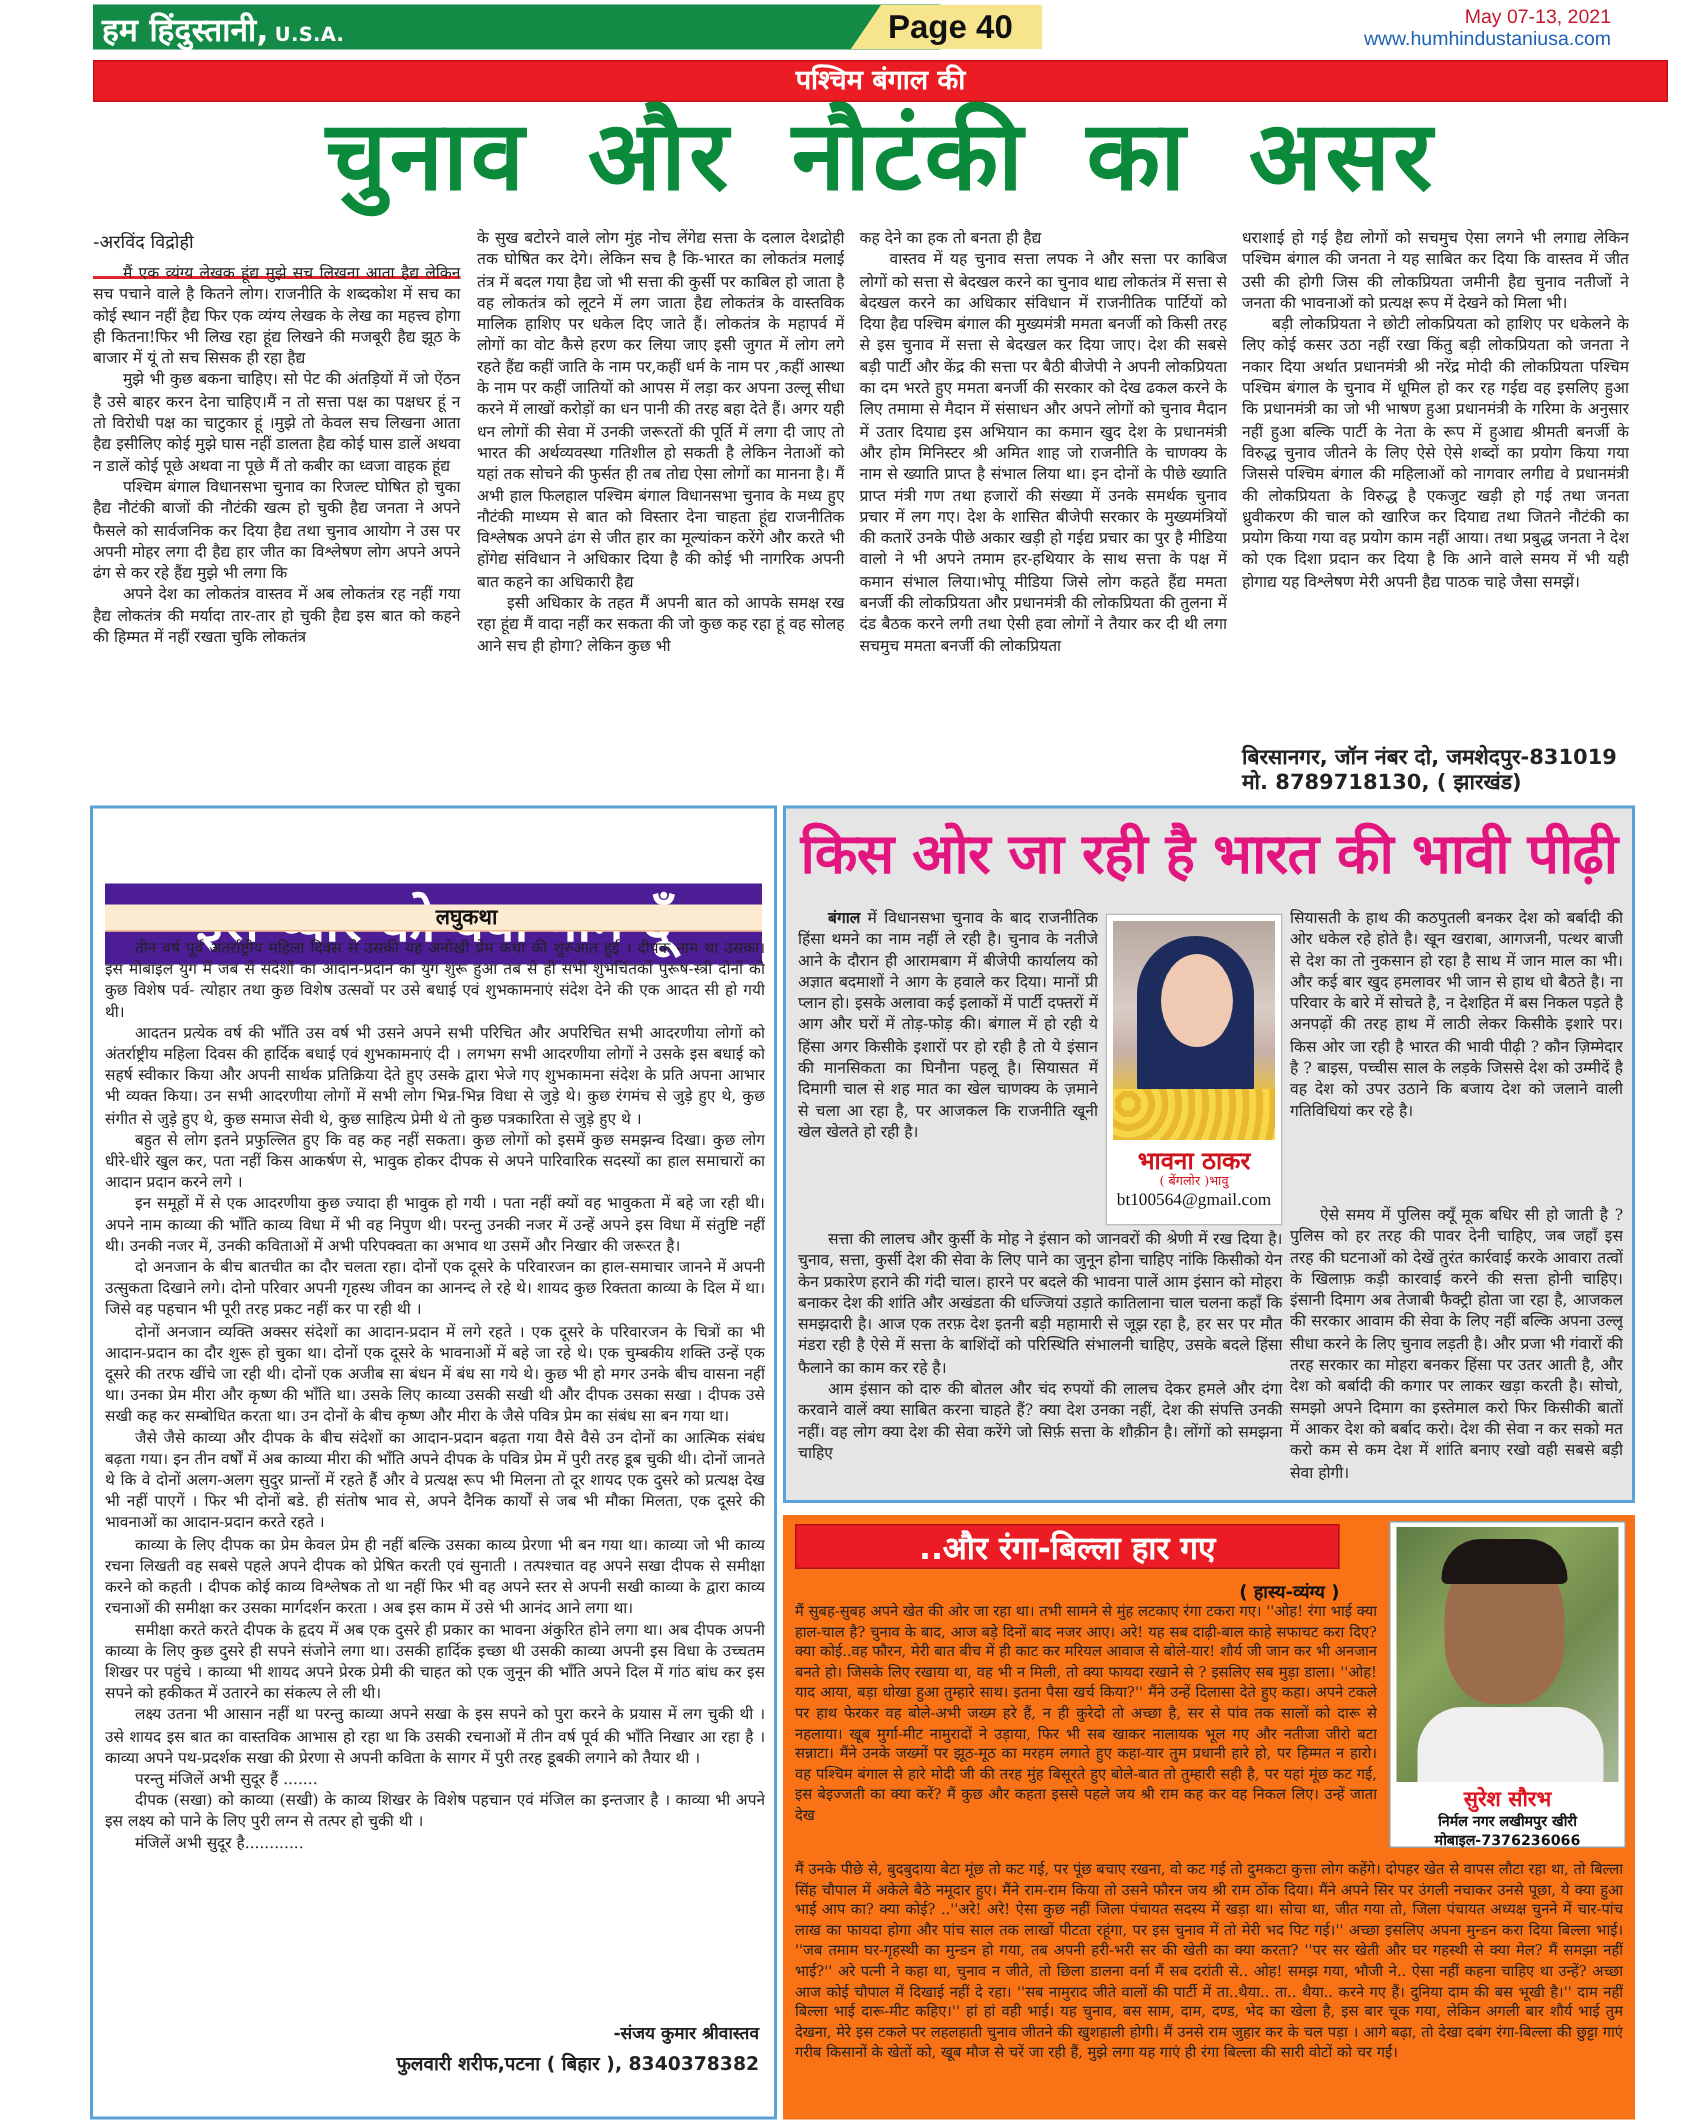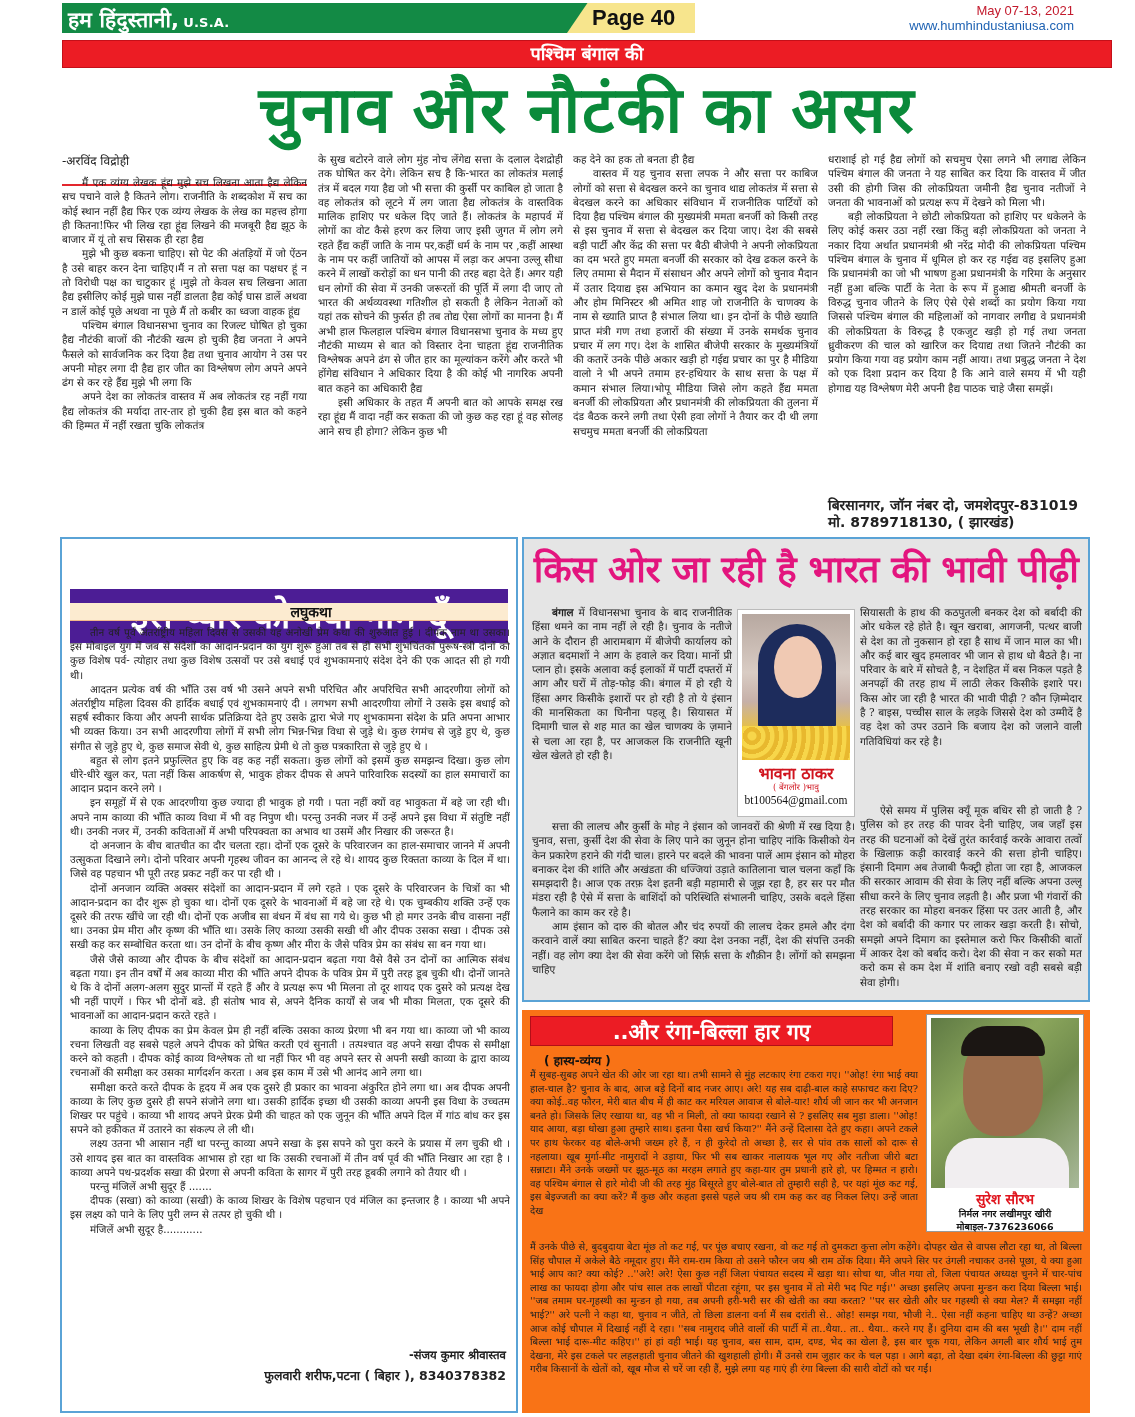--- a/index.html
+++ b/index.html
@@ -11,21 +11,21 @@
   .mast-bar { position: absolute; left: 0; top: 0; width: 565px; height: 30px; background: #138a45; }
   .mast-title { position: absolute; left: 6px; top: 2px; color: #fff; font-family: "DejaVu Sans", sans-serif; font-weight: bold; font-size: 21px; letter-spacing: 0.2px; white-space: nowrap; }
   .mast-usa { font-size: 13px; margin-left: 4px; }
   .page-badge { position: absolute; left: 505px; top: 0; width: 128px; height: 30px; background: #f7e58d; clip-path: polygon(16% 0, 100% 0, 100% 100%, 0 100%); }
   .page-label { position: absolute; left: 530px; top: 2px; font-family: "Liberation Sans", sans-serif; font-weight: bold; font-size: 22px; color: #111; }
   .mast-date { position: absolute; right: 38px; top: 0; font-family: "Liberation Sans", sans-serif; font-size: 13px; color: #c31a2d; text-align: right; }
   .mast-url { position: absolute; right: 38px; top: 15px; font-family: "Liberation Sans", sans-serif; font-size: 13px; color: #1e62b3; text-align: right; }
 
   
   .kicker { position: absolute; left: 62px; top: 40px; width: 1050px; height: 28px; background: #ec1c24; border: 1px solid #c41019; color: #fff; font-family: "DejaVu Sans", sans-serif; font-weight: bold; font-size: 18px; text-align: center; line-height: 26px; }
-  .headline-main { position: absolute; left: 62px; top: 70px; width: 1050px; height: 80px; color: #0a8a3a; font-family: Liberation Sans, sans-serif; font-weight: bold; font-size: 64px; line-height: 80px; text-align: center; letter-spacing: 2px; white-space: nowrap; }
+  .headline-main { position: absolute; left: 62px; top: 70px; width: 1050px; height: 80px; color: #0a8a3a; font-family: Liberation Mono, monospace; font-weight: bold; font-size: 64px; line-height: 80px; text-align: center; letter-spacing: 2px; white-space: nowrap; }
   .byline-top { position: absolute; left: 62px; top: 152px; width: 245px; font-family: "DejaVu Sans", sans-serif; font-size: 12px; color: #222; border-bottom: 2px solid #e3262d; padding-bottom: 15px; }
 
   .col { position: absolute; font-size: 10.4px; line-height: 14.3px; text-align: justify; color: #222; overflow: hidden; }
   .col p { text-indent: 20px; margin-bottom: 0; }
   .col p.noind { text-indent: 0; }
   .top-col1 { left: 62px; top: 175px; width: 245px; height: 360px; }
   .top-col2 { left: 318px; top: 152px; width: 245px; height: 380px; }
   .top-col3 { left: 573px; top: 152px; width: 245px; height: 380px; }
   .top-col4 { left: 828px; top: 152px; width: 258px; height: 340px; }
   .top-sign { position: absolute; left: 828px; top: 497px; width: 258px; font-family: "DejaVu Sans", sans-serif; font-weight: bold; font-size: 14px; line-height: 17px; text-align: left; color: #222; }
@@ -51,21 +51,21 @@
   .photo-woman .hair { position: absolute; left: 16px; top: 10px; width: 78px; height: 110px; border-radius: 40px 40px 10px 10px; background: #1d2c5c; }
   .photo-woman .face { position: absolute; left: 32px; top: 22px; width: 48px; height: 62px; border-radius: 50%; background: #f0c9b3; }
   .photo-woman .dress { position: absolute; left: 0; top: 112px; width: 108px; height: 34px; background: repeating-radial-gradient(circle at 10px 10px, #f7d64a 0, #f7d64a 4px, #e8b82e 5px, #e8b82e 9px); }
   .pc-name { position: absolute; left: 0; top: 152px; width: 116px; text-align: center; color: #d0141e; font-family: "DejaVu Sans", sans-serif; font-weight: bold; font-size: 16px; }
   .pc-city { position: absolute; left: 0; top: 171px; width: 116px; text-align: center; color: #d0141e; font-family: "DejaVu Serif", serif; font-size: 8.5px; }
   .pc-email { position: absolute; left: 0; top: 184px; width: 116px; text-align: center; color: #111; font-family: "Liberation Serif", serif; font-size: 11.5px; }
 
   
   .story-br { position: absolute; left: 522px; top: 1010px; width: 568px; height: 403px; background: #f97316; }
   .br-title { position: absolute; left: 8px; top: 6px; width: 363px; height: 30px; background: #ec1c24; color: #fff; font-family: "DejaVu Sans", sans-serif; font-weight: bold; font-size: 21px; line-height: 30px; text-align: center; border: 1px solid #b30f17; white-space: nowrap; }
-  .br-sub { position: absolute; left: 22px; top: 42px; width: 363px; text-align: left; font-family: "DejaVu Sans", sans-serif; font-weight: bold; font-size: 12px; color: #111; }
+  .br-sub { position: absolute; left: 8px; top: 42px; width: 363px; text-align: right; font-family: "DejaVu Sans", sans-serif; font-weight: bold; font-size: 12px; color: #111; }
   .br-body-top { left: 8px; top: 58px; width: 388px; height: 172px; font-size: 9.8px; line-height: 13.6px; }
   .br-body-bottom { left: 8px; top: 230px; width: 552px; height: 170px; font-size: 9.8px; line-height: 13.6px; }
   .br-photo-card { position: absolute; left: 404px; top: 4px; width: 158px; height: 218px; background: #fff; border: 1px solid #999; }
   .photo-man { position: absolute; left: 4px; top: 3px; width: 148px; height: 170px; background: linear-gradient(135deg, #5f7a44 0%, #8ba65c 35%, #6f8a4c 60%, #a9b99a 100%); overflow: hidden; }
   .photo-man .head { position: absolute; left: 32px; top: 14px; width: 80px; height: 104px; border-radius: 45% 45% 40% 40%; background: #9c6d4c; }
   .photo-man .hairm { position: absolute; left: 30px; top: 8px; width: 84px; height: 30px; border-radius: 40px 40px 6px 6px; background: #1b1613; }
   .photo-man .shirt { position: absolute; left: 14px; top: 120px; width: 124px; height: 50px; border-radius: 30px 30px 0 0; background: #f1eef0; }
   .bc-name { position: absolute; left: 0; top: 174px; width: 156px; text-align: center; color: #e0151e; font-family: "DejaVu Sans", sans-serif; font-weight: bold; font-size: 14px; }
   .bc-addr { position: absolute; left: 0; top: 192px; width: 156px; text-align: center; font-family: "DejaVu Sans", sans-serif; font-weight: bold; font-size: 9.5px; color: #111; }
   .bc-mob { position: absolute; left: 0; top: 205px; width: 156px; text-align: center; font-family: "DejaVu Sans", sans-serif; font-weight: bold; font-size: 9.5px; color: #111; }

